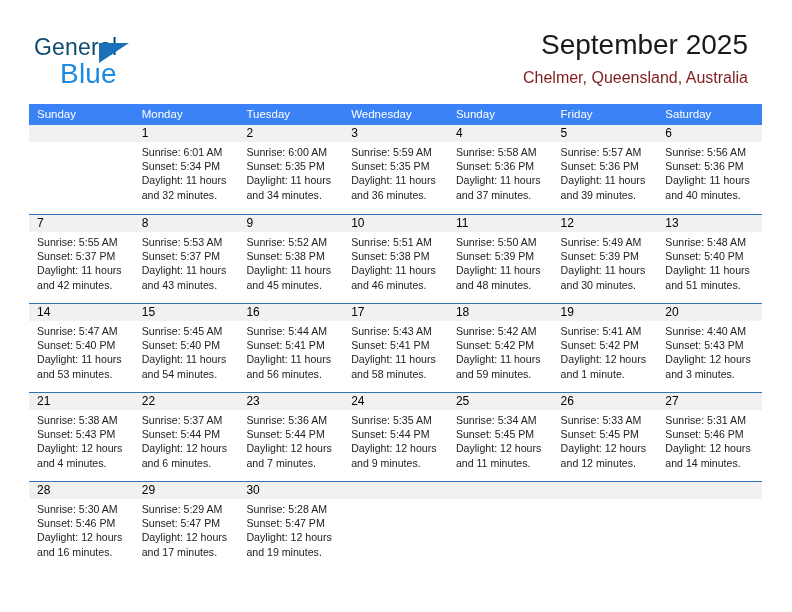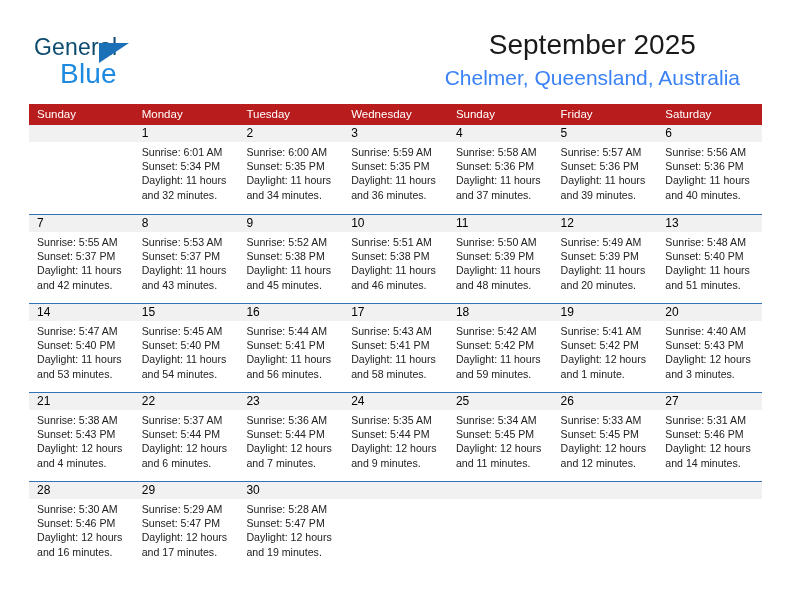--- a/index.html
+++ b/index.html
@@ -56,51 +56,51 @@
     left: 26px;
     top: 24px;
     font-size: 28px;
     letter-spacing: .2px;
     color: #1b8ae0;
     font-family: "Liberation Sans", sans-serif;
   }
 
   .title-block {
     position: absolute;
-    right: 52px;
+    right: 44px;
     top: 28px;
-    text-align: center;
+    text-align: right;
   }
   .cal-title {
     font-size: 28px;
     font-weight: normal;
     color: #1a1a1a;
     line-height: 34px;
     white-space: nowrap;
   }
   .cal-subtitle {
-    font-size: 21px;
+    font-size: 16px;
     font-weight: normal;
-    color: #3b82f6;
+    color: #7f1d1d;
     line-height: 22px;
     margin-top: 5px;
     white-space: nowrap;
   }
 
   
   .calendar {
     position: absolute;
     left: 29px;
     top: 104px;
     width: 733px;
   }
 
   .weekday-row {
     display: flex;
-    background: #b91c1c;
+    background: #3b82f6;
     height: 21px;
   }
   .weekday-cell {
     flex: 1 1 0;
     color: #ffffff;
     font-size: 11.5px;
     line-height: 21px;
     padding-left: 8px;
     box-sizing: border-box;
     white-space: nowrap;
@@ -289,21 +289,21 @@
         <div>Daylight: 11 hours</div>
         <div>and 48 minutes.</div>
       </div>
     </div>
     <div class="day-cell">
       <div class="day-number">12</div>
       <div class="day-details">
         <div>Sunrise: 5:49 AM</div>
         <div>Sunset: 5:39 PM</div>
         <div>Daylight: 11 hours</div>
-        <div>and 20 minutes.</div>
+        <div>and 30 minutes.</div>
       </div>
     </div>
     <div class="day-cell">
       <div class="day-number">13</div>
       <div class="day-details">
         <div>Sunrise: 5:48 AM</div>
         <div>Sunset: 5:40 PM</div>
         <div>Daylight: 11 hours</div>
         <div>and 51 minutes.</div>
       </div>

